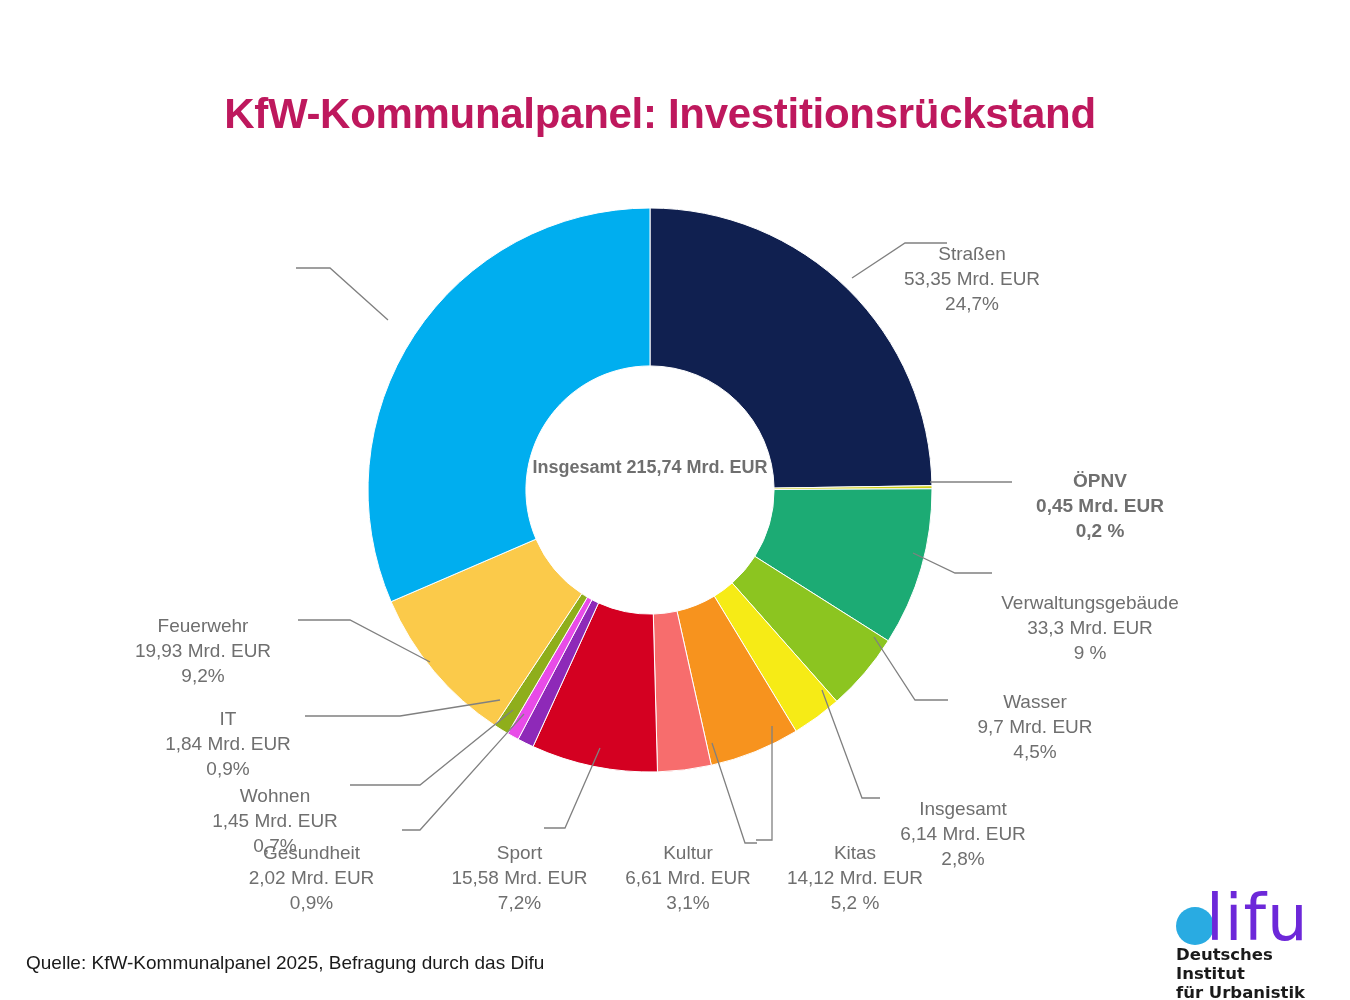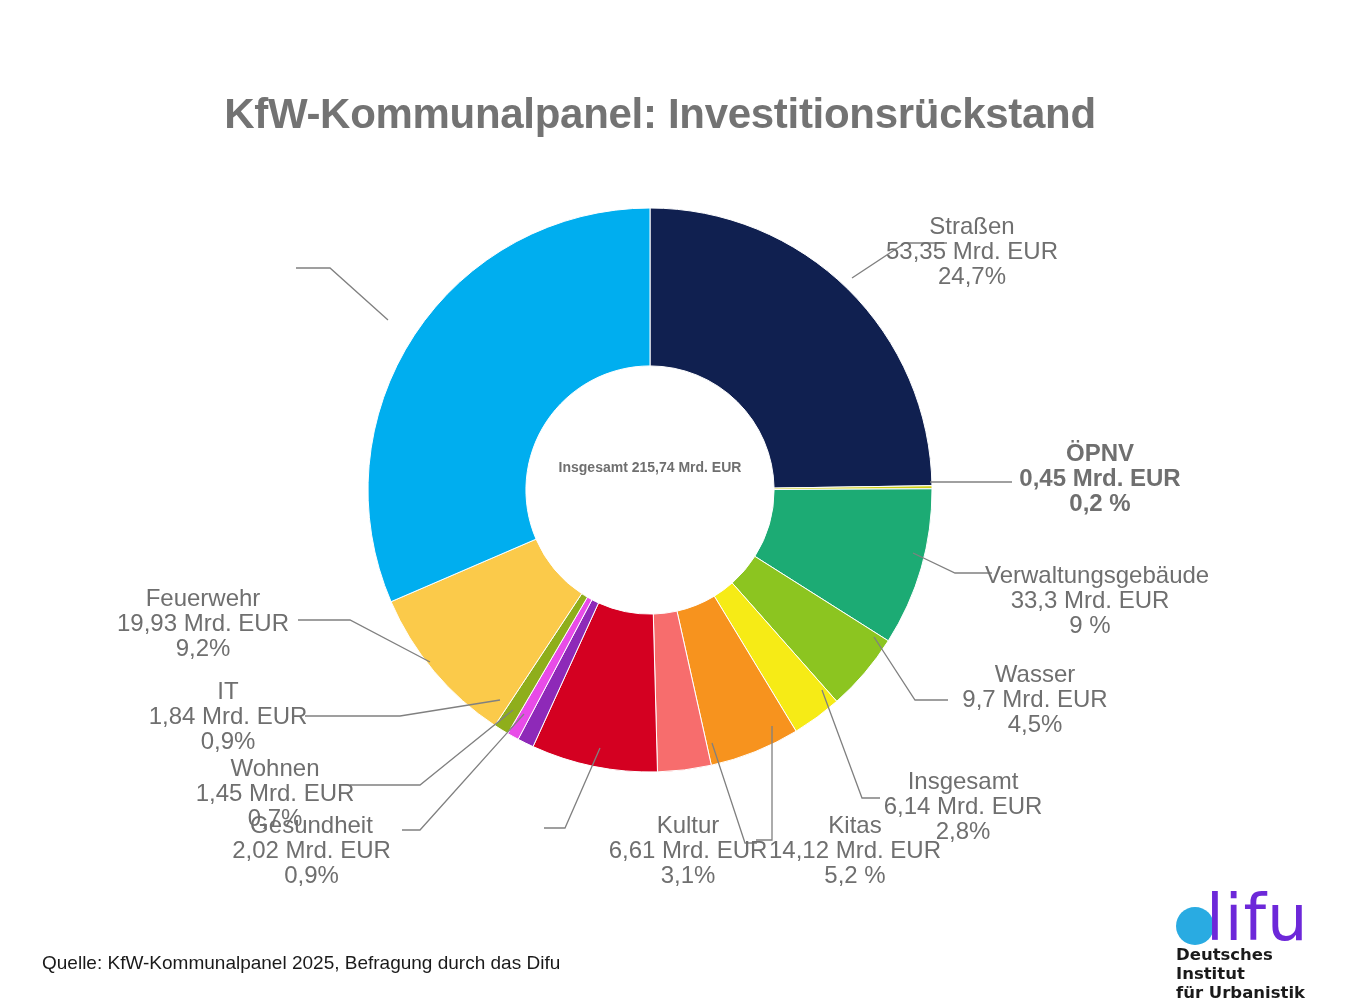--- a/index.html
+++ b/index.html
@@ -18,68 +18,68 @@
   #rule-bottom{ left: 26px; top: 938px; width: 1118px; }
 
   
   #page-title {
     position: absolute;
     left: 0; top: 62px;
     width: 1320px;
     text-align: center;
     font-size: 42px;
     font-weight: bold;
-    color: #737373;
+    color: #be185d;
     letter-spacing: -0.3px;
     font-family: "Liberation Sans", sans-serif;
   }
 
   
   #chart-stage {
     position: absolute;
     left: 0; top: 0;
     width: 1350px; height: 1000px;
   }
   #donut-svg { position: absolute; left: 0; top: 0; }
 
   
   .center-text {
     position: absolute;
     width: 320px;
     text-align: center;
     color: #6f6f6f;
     font-weight: bold;
-    font-size: 14px;
+    font-size: 18px;
     line-height: 27px;
     font-family: "Liberation Sans", sans-serif;
   }
   #center-total { left: 490px; top: 454px; }
 
   
   .label {
     position: absolute;
     color: #6f6f6f;
-    font-size: 24px;
+    font-size: 19px;
     line-height: 25px;
     white-space: nowrap;
     font-family: "Liberation Sans", sans-serif;
+    margin-top: 28px;
   }
   .label .ln { display: block; }
   .lbl-left  { text-align: center; }
   .lbl-right { text-align: center; }
 
   
   #source-text {
     position: absolute;
     left: 26px; top: 952px;
     font-size: 19px;
     color: #1a1a1a;
     font-family: "Liberation Sans", sans-serif;
     white-space: nowrap;
-    margin-left: 16px;
   }
 
   
   #logo {
     position: absolute;
     left: 1176px; top: 893px;
     width: 150px; height: 92px;
   }
   #logo-word {
     position: relative;
@@ -208,20 +208,25 @@
     <span class="ln">14,12 Mrd. EUR</span>
     <span class="ln">5,2 %</span>
   </div>
 
   <div class="label lbl-left" id="lbl-kultur" style="left:608px; top:812px; width:160px;">
     <span class="ln">Kultur</span>
     <span class="ln">6,61 Mrd. EUR</span>
     <span class="ln">3,1%</span>
   </div>
 
+  <div class="label lbl-left" id="lbl-sport" style="left:432px; top:812px; width:175px;">
+    <span class="ln">Sport</span>
+    <span class="ln">15,58 Mrd. EUR</span>
+    <span class="ln">7,2%</span>
+  </div>
 
   <div class="label lbl-left" id="lbl-gesundheit" style="left:224px; top:812px; width:175px;">
     <span class="ln">Gesundheit</span>
     <span class="ln">2,02 Mrd. EUR</span>
     <span class="ln">0,9%</span>
   </div>
 
   <div class="label lbl-left" id="lbl-wohnen" style="left:190px; top:755px; width:170px;">
     <span class="ln">Wohnen</span>
     <span class="ln">1,45 Mrd. EUR</span>

